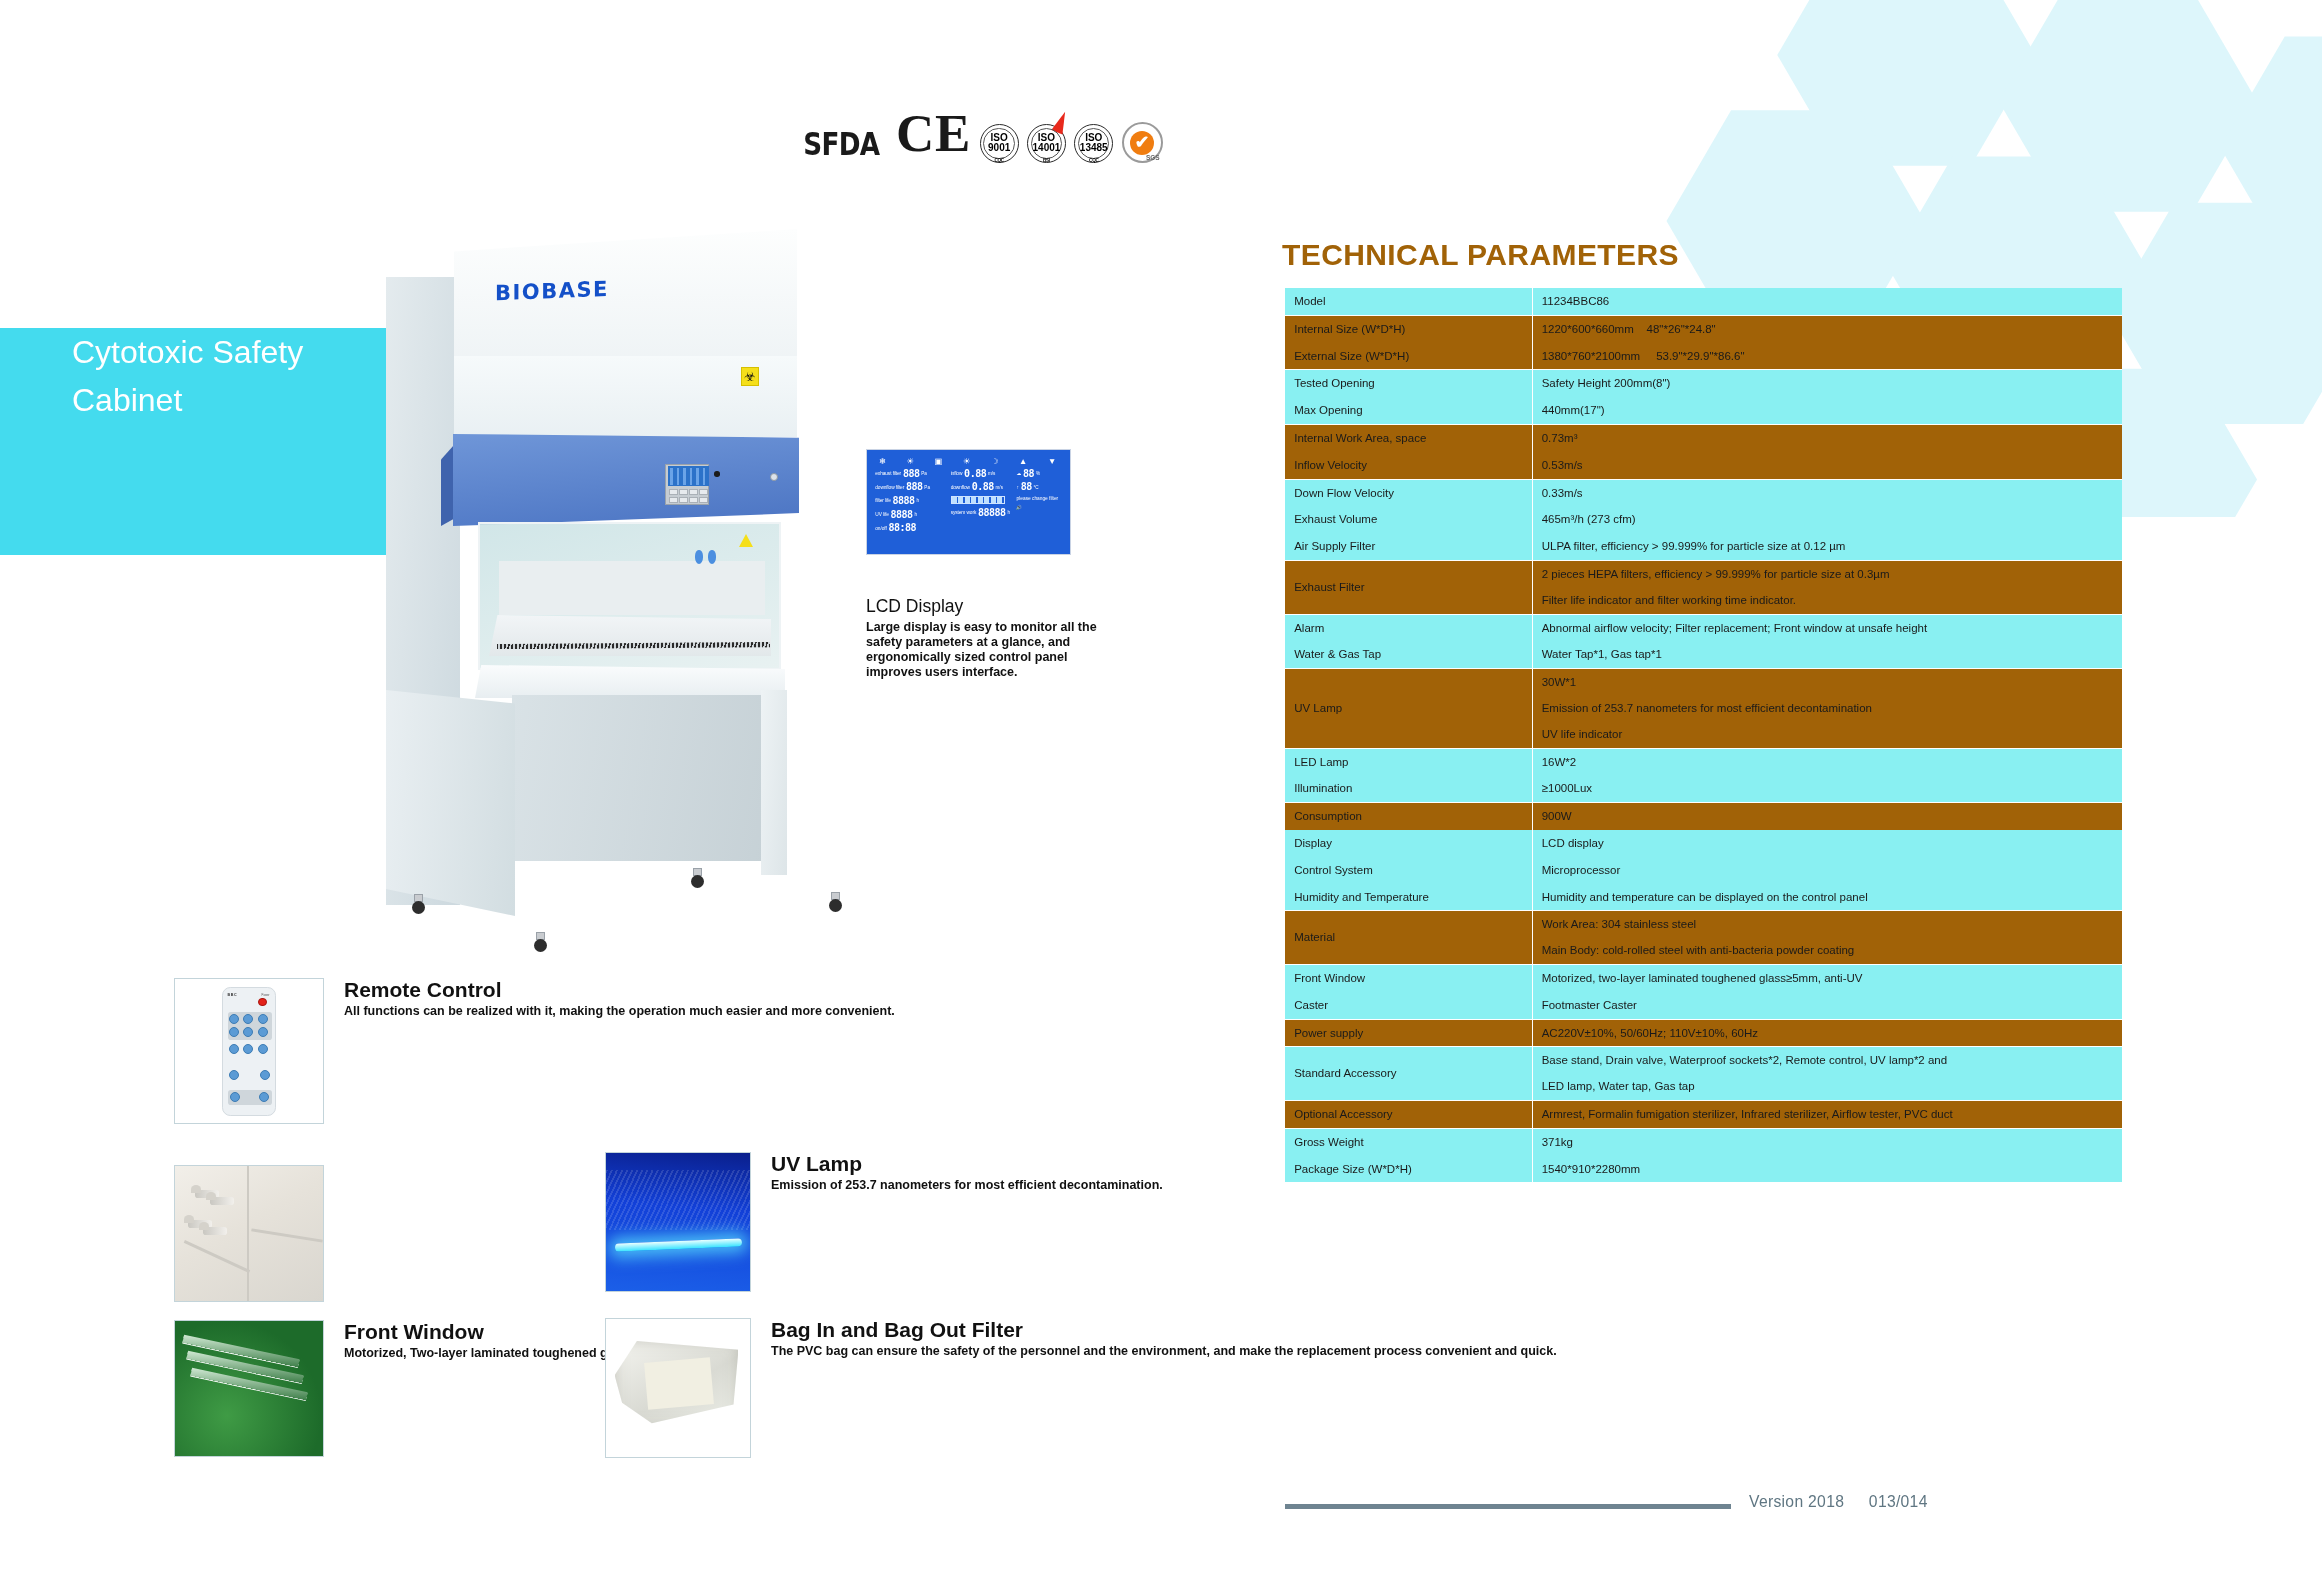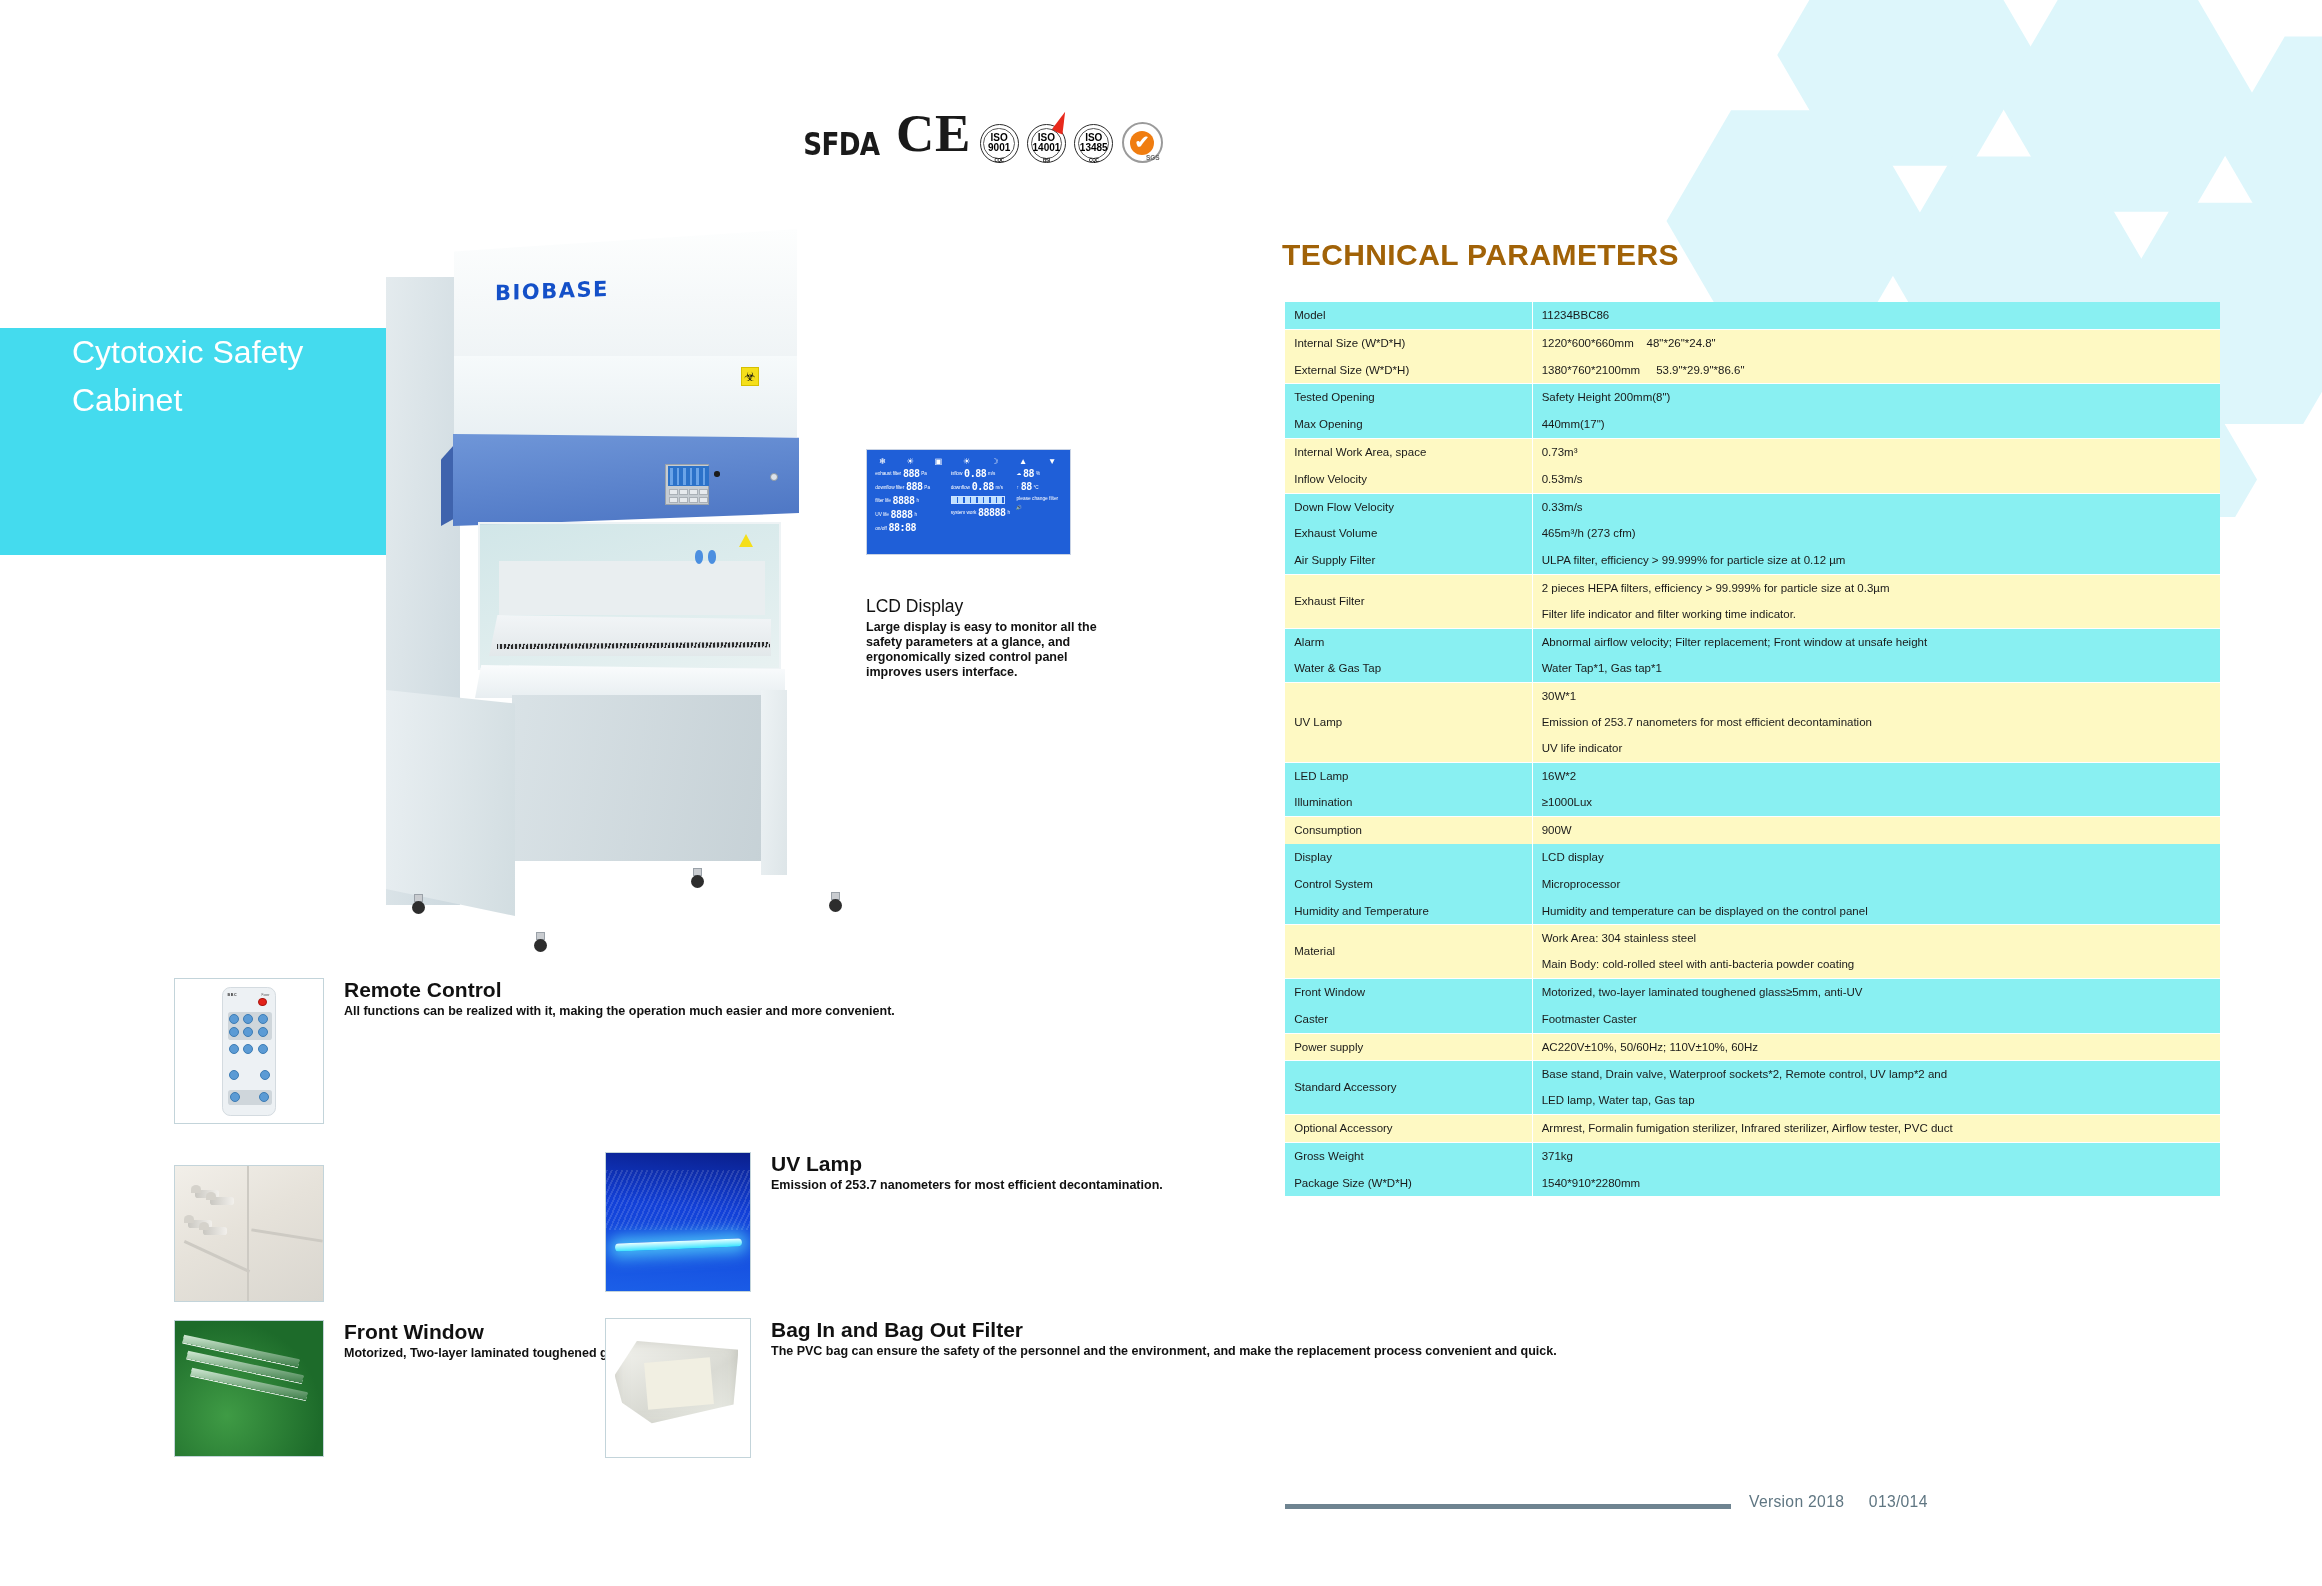--- a/index.html
+++ b/index.html
@@ -156,26 +156,26 @@
   
   .bag-photo { width:100%; height:100%; background:#ffffff; position:relative;}
   .bag-photo .bag { position:absolute; left:6%; top:16%; width:86%; height:62%;
       background:linear-gradient(150deg,#f4f4ef,#d9dad3 55%,#eceee7);
       clip-path:polygon(18% 0%,100% 10%,96% 74%,30% 96%,6% 72%,0% 40%);
       box-shadow:inset 0 0 13px rgba(160,160,150,.5);}
   .bag-photo .core { position:absolute; left:28%; top:30%; width:46%; height:34%; background:#f1efe2; transform:rotate(-5deg);}
 
   
   #params-title { position:absolute; left:1282px; top:238px; font-size:30px; color:#a16207; font-weight:bold; letter-spacing:0.4px;}
-  #params-table { position:absolute; left:1285px; top:302px; width:935px; border-collapse:collapse; }
+  #params-table { position:absolute; left:1285px; top:288px; width:837px; border-collapse:collapse; }
   #params-table td { font-size:11.5px; color:#1a1a1a; padding:6px 9.2px; vertical-align:middle; line-height:14.8px;}
   #params-table td.k { width:247px; }
   #params-table td.v { border-left:1.8px solid #ffffff; }
   #params-table tr.dark td { background:#89f0f2; }
-  #params-table tr.light td { background:#fef9c3; }
+  #params-table tr.light td { background:#a16207; }
   #params-table tr.band-end td { border-bottom:1.8px solid #ffffff; }
   .v-line { display:block; }
   .v-line + .v-line { margin-top:11px; }
 
   
   #footer-rule { position:absolute; left:1285px; top:1504px; width:446px; height:4.6px; background:#6f8491; }
   #footer-txt { position:absolute; left:1749px; top:1493px; font-size:15.7px; color:#5f7682; letter-spacing:0.3px;}
   #footer-txt span { margin-right:20px; }
 </style>
 </head>

